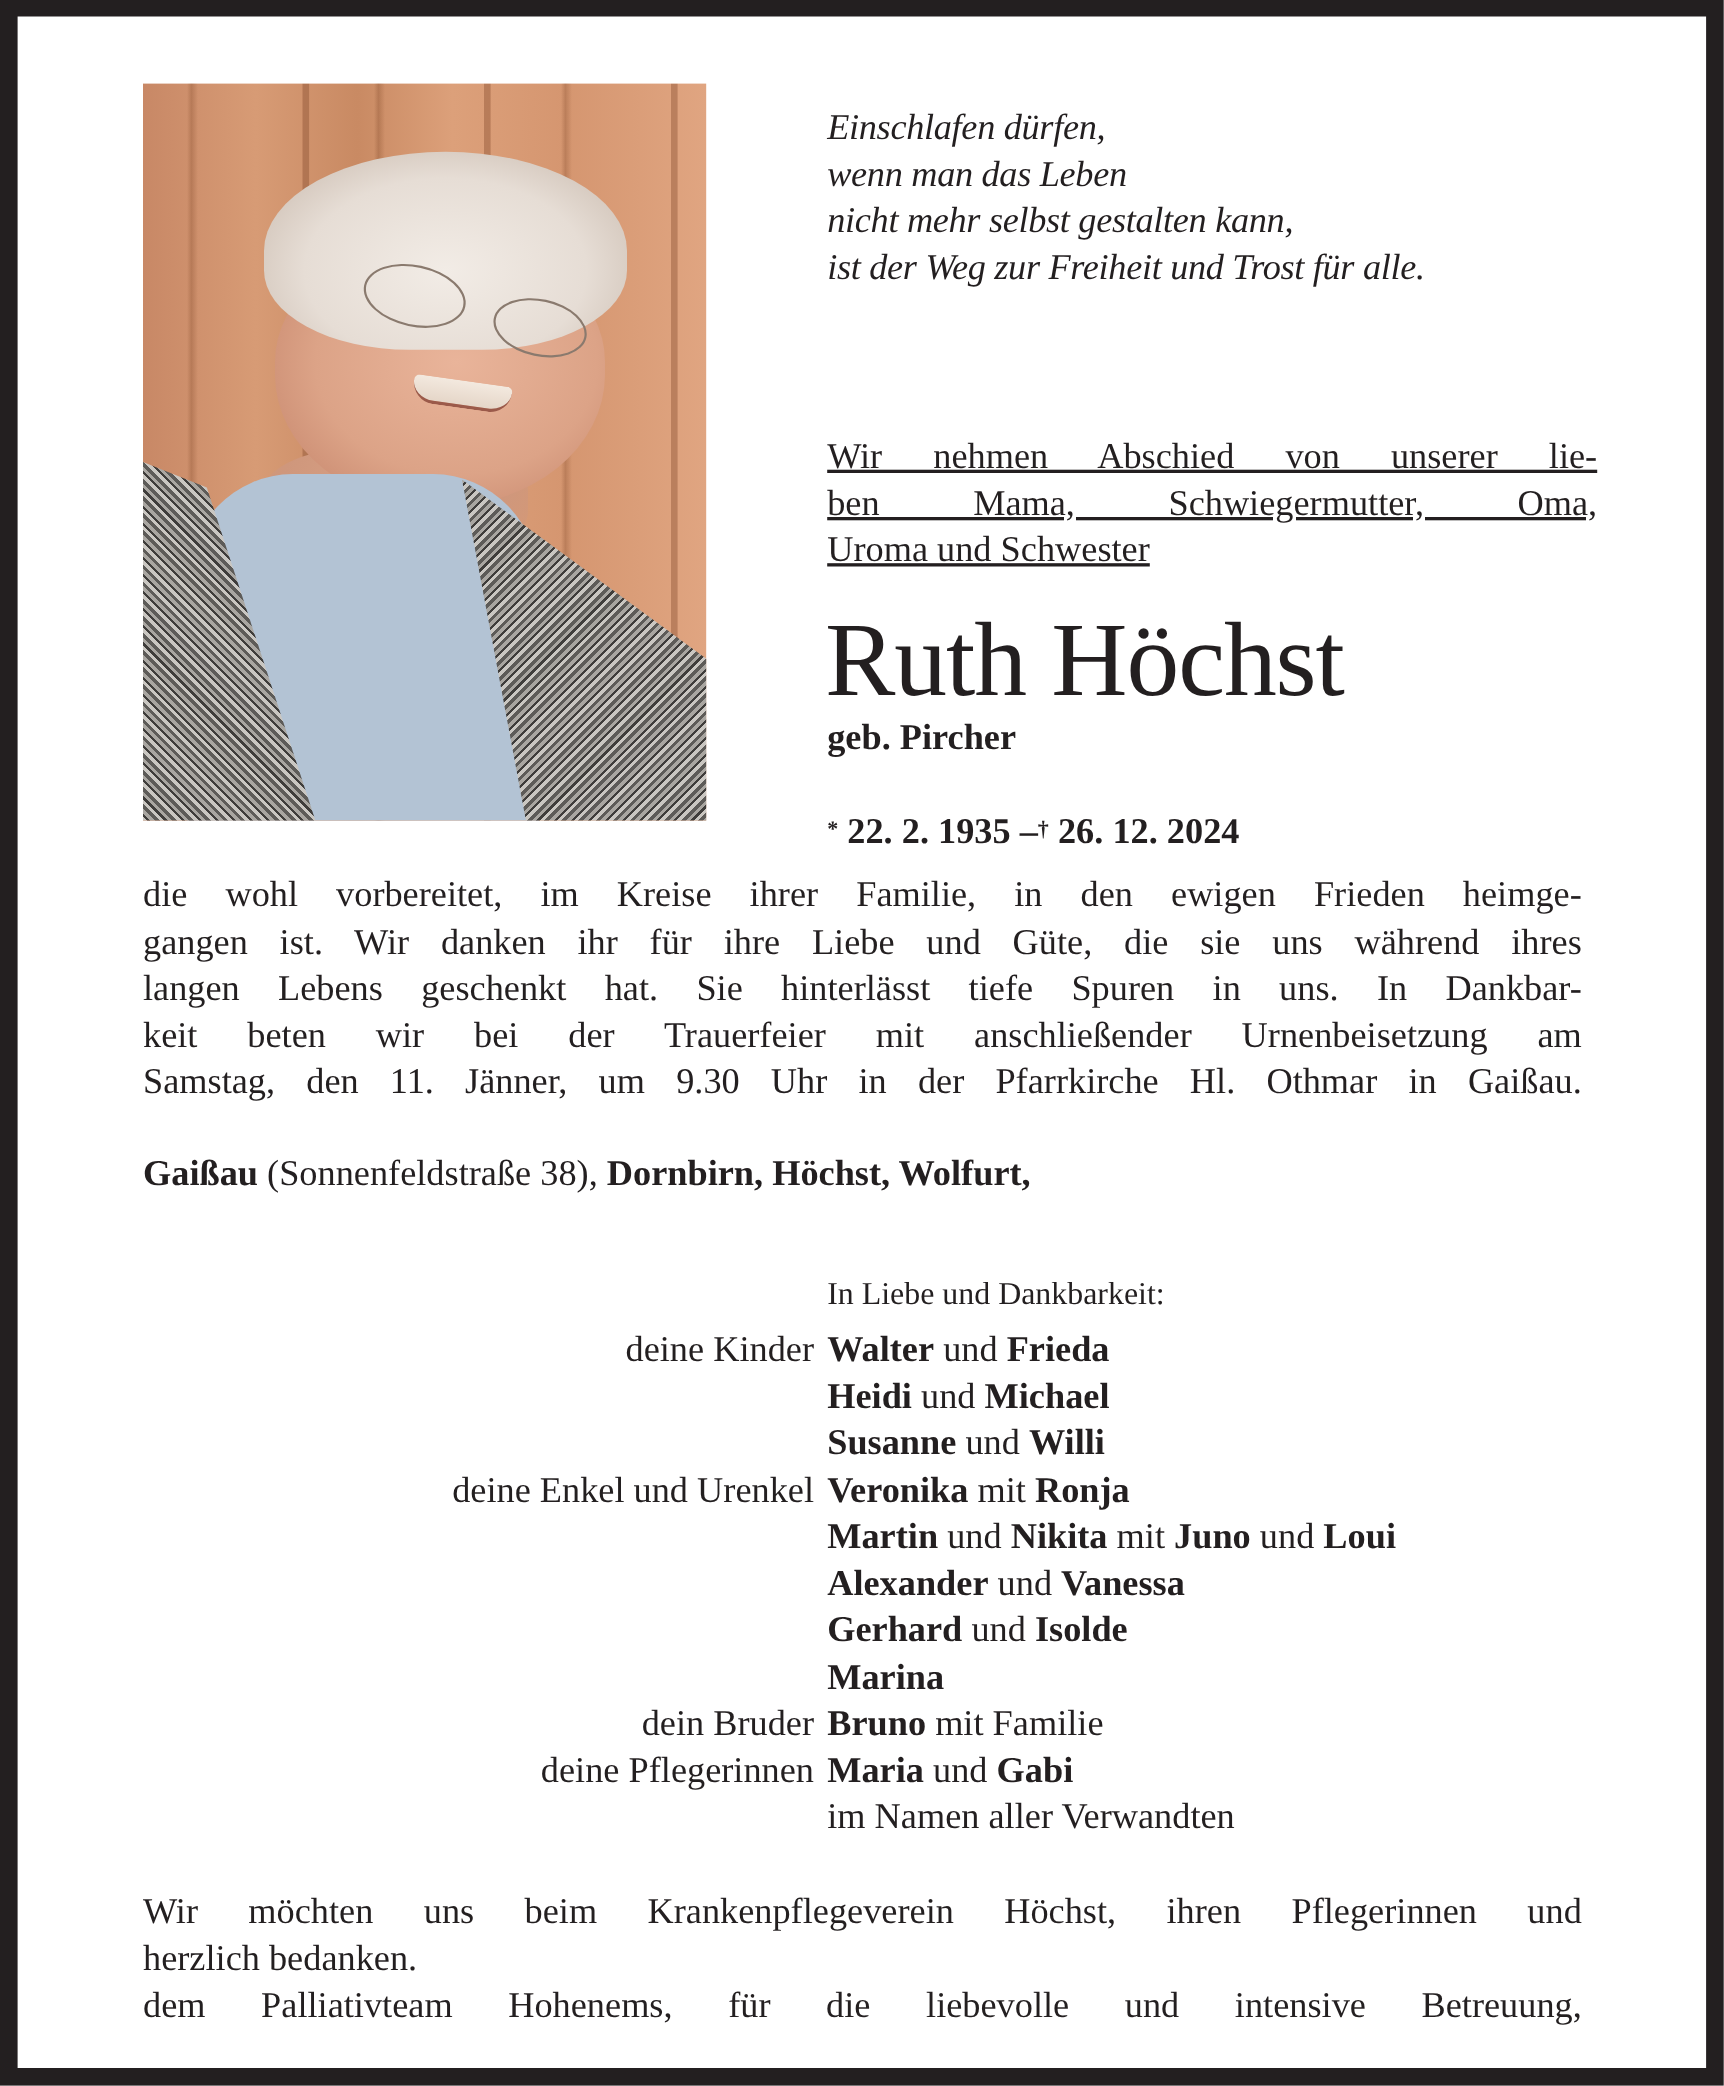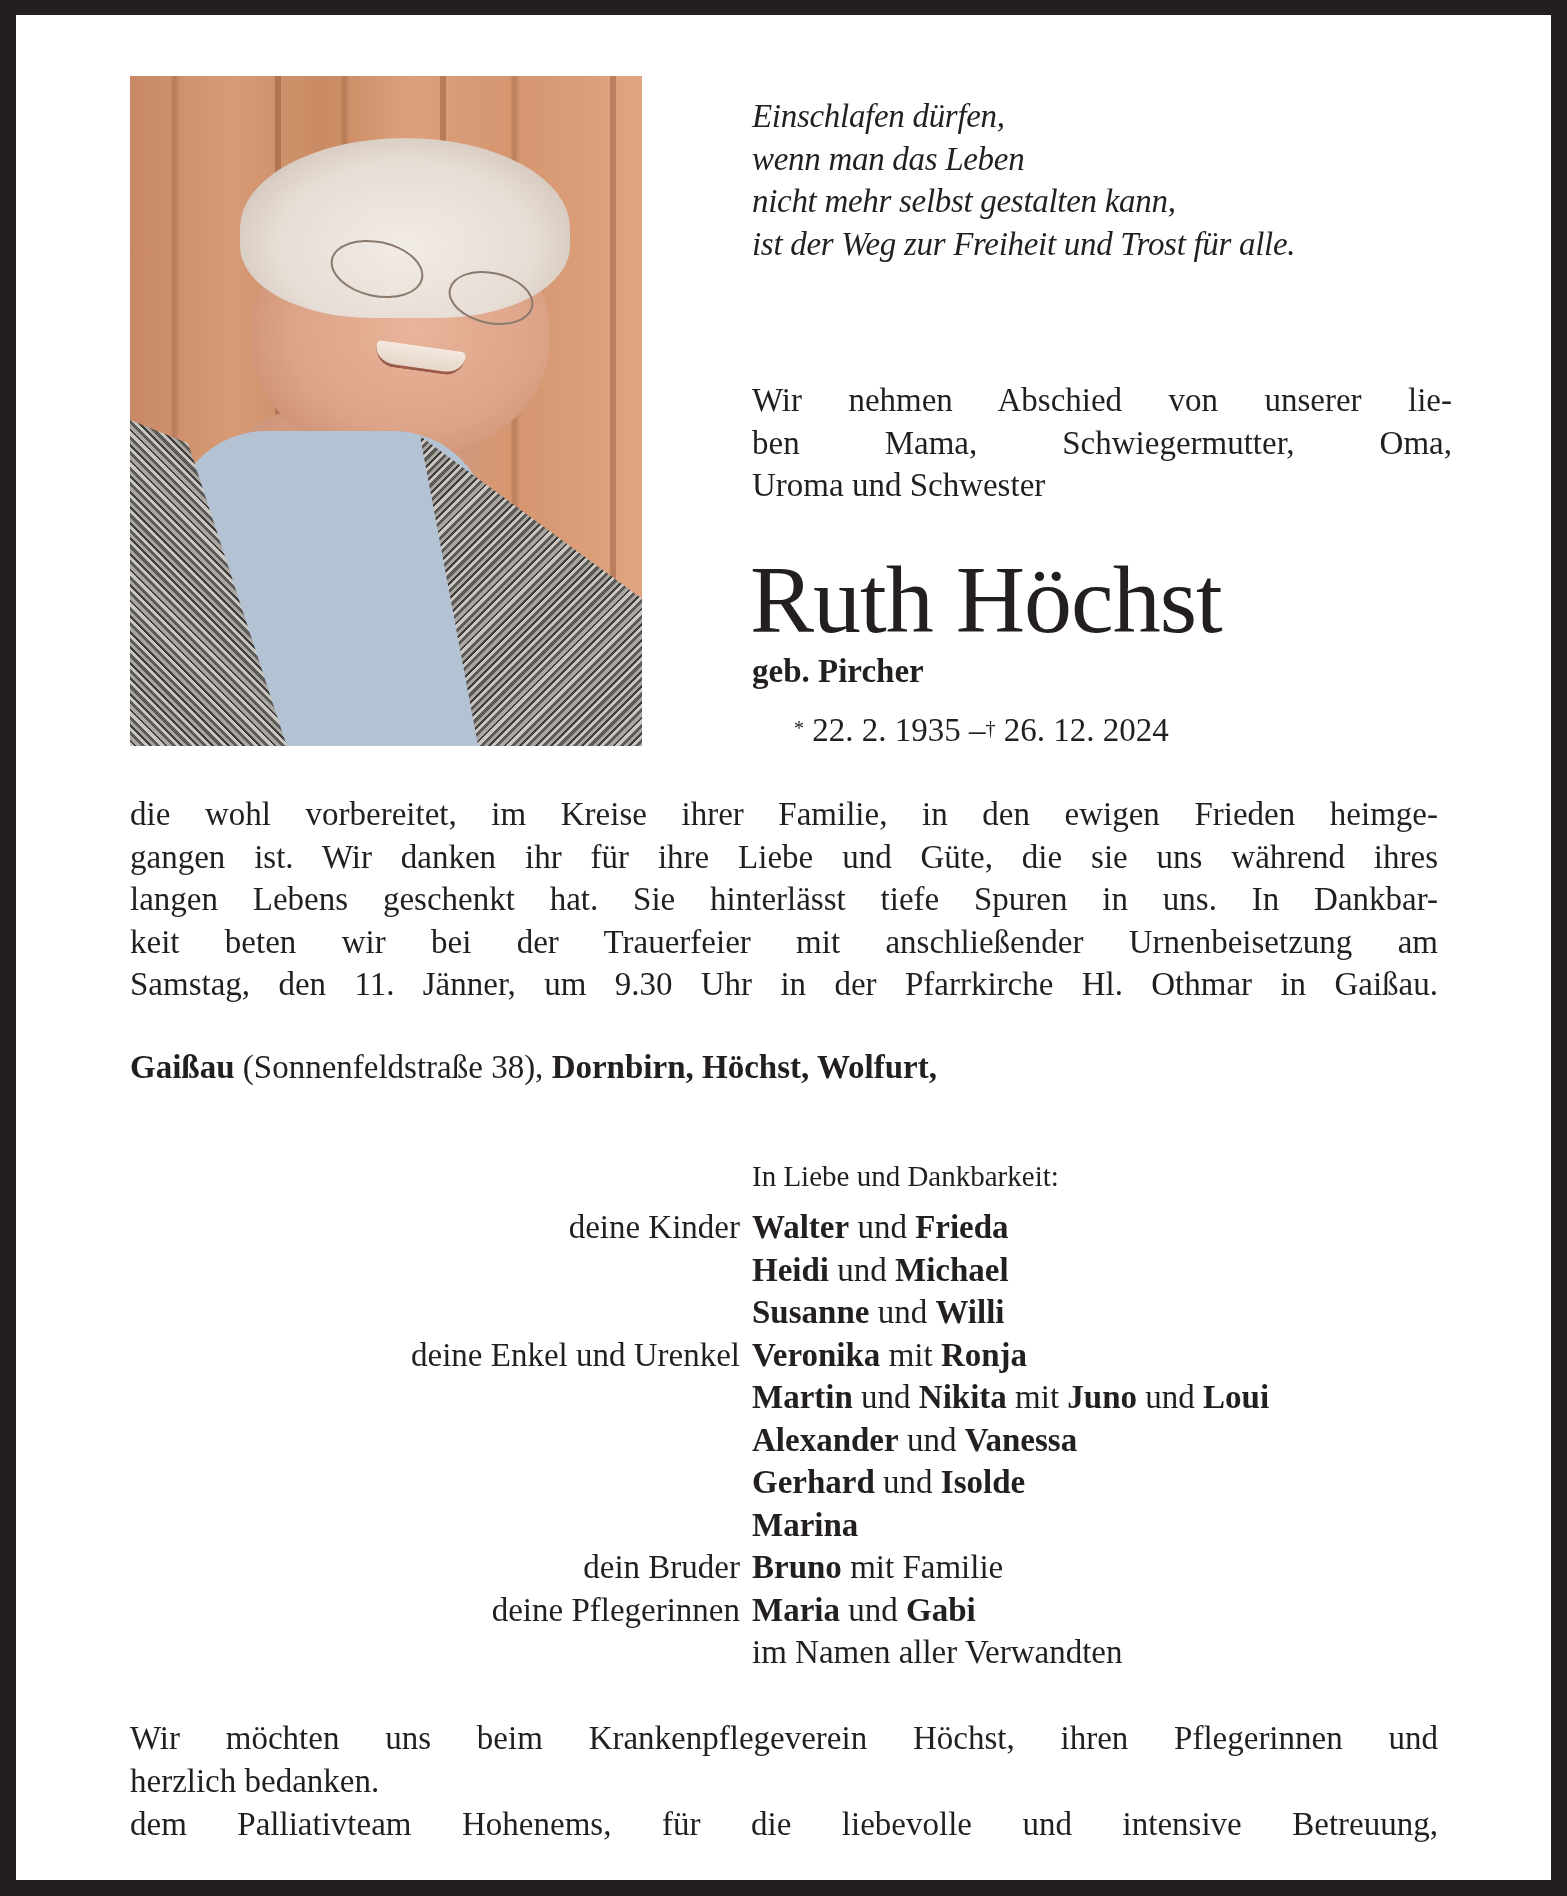--- a/index.html
+++ b/index.html
@@ -37,26 +37,26 @@
                        clip-path:polygon(0 0,40% 8%,100% 100%,0 100%); }
   .photo .cardigan-r { position:absolute; left:290px; top:360px; width:240px; height:320px;
                        background:repeating-linear-gradient(-45deg,#5d5b58 0 3px,#c9c6c1 3px 6px,#3f3d3b 6px 8px,#a9a6a1 8px 11px);
                        clip-path:polygon(0 0,100% 55%,100% 100%,25% 100%); }
 
   
   .poem { left:736px; top:80px; font-style:italic; font-size:33px; line-height:42.7px; letter-spacing:-0.3px; }
   .poem div { white-space:nowrap; }
 
   
-  .farewell { left:736px; top:364px; width:700px; font-size:33px; line-height:42.5px; text-align:justify; }
+  .farewell { left:736px; top:379px; width:700px; font-size:33px; line-height:42.5px; text-align:justify;text-decoration:underline; }
   .farewell .last { text-align:left; }
 
   .name { left:734px; top:530px; font-size:96px; line-height:110px; white-space:nowrap; letter-spacing:-1px; }
   .geb { left:736px; top:635px; font-size:33px; font-weight:bold; line-height:42px; white-space:nowrap; }
-  .dates { left:736px; top:694px; font-size:33px; font-weight:normal; line-height:42px; white-space:nowrap;margin-left:42px; }
+  .dates { left:736px; top:720px; font-size:33px; font-weight:bold; line-height:42px; white-space:nowrap; }
   .dates sup { font-size:20px; vertical-align:top; position:relative; top:-2px; }
 
   .body-text { left:114px; top:778px; width:1308px; font-size:33px; line-height:42.6px; text-align:justify; }
   .body-text .ln { display:block; text-align:justify; text-align-last:justify; white-space:nowrap; }
   .body-text .ln.lastline { text-align-last:justify; }
 
   .places { left:114px; top:1031px; font-size:33px; line-height:43px; white-space:nowrap; }
   .places b { font-weight:bold; }
 
   .sign-title { left:736px; top:1140px; font-size:29px; line-height:42px; white-space:nowrap; }

